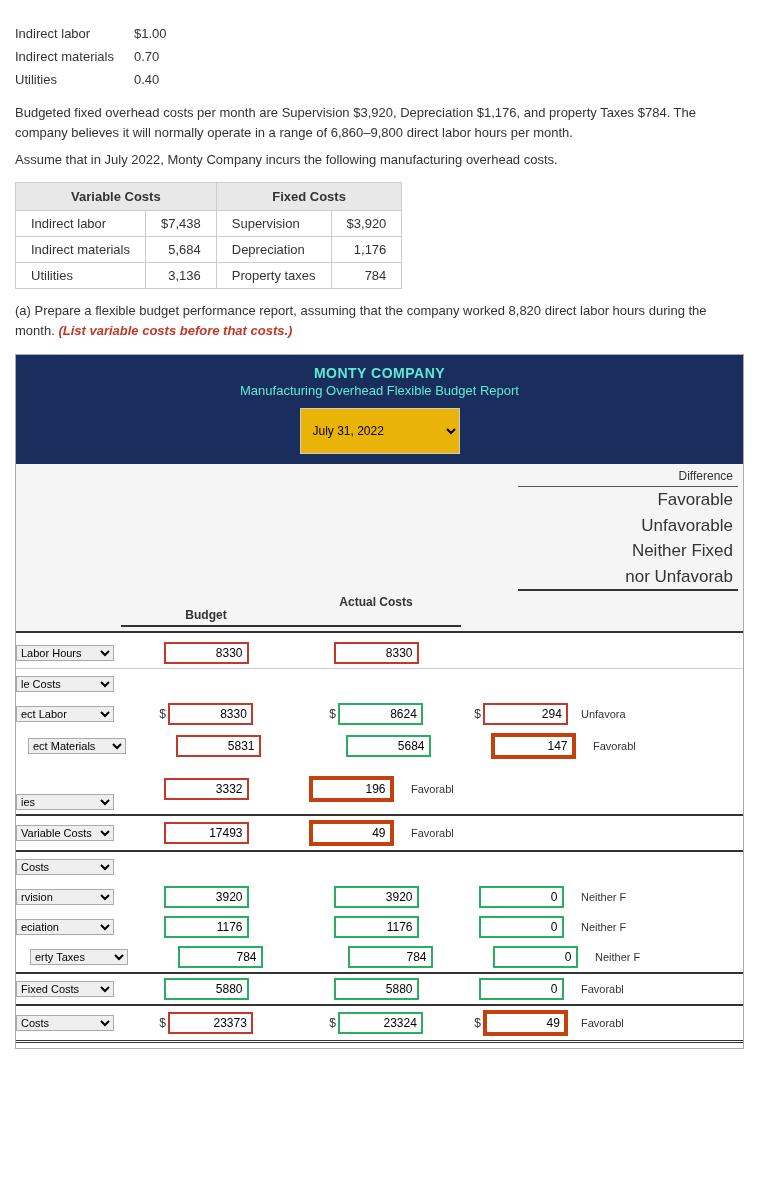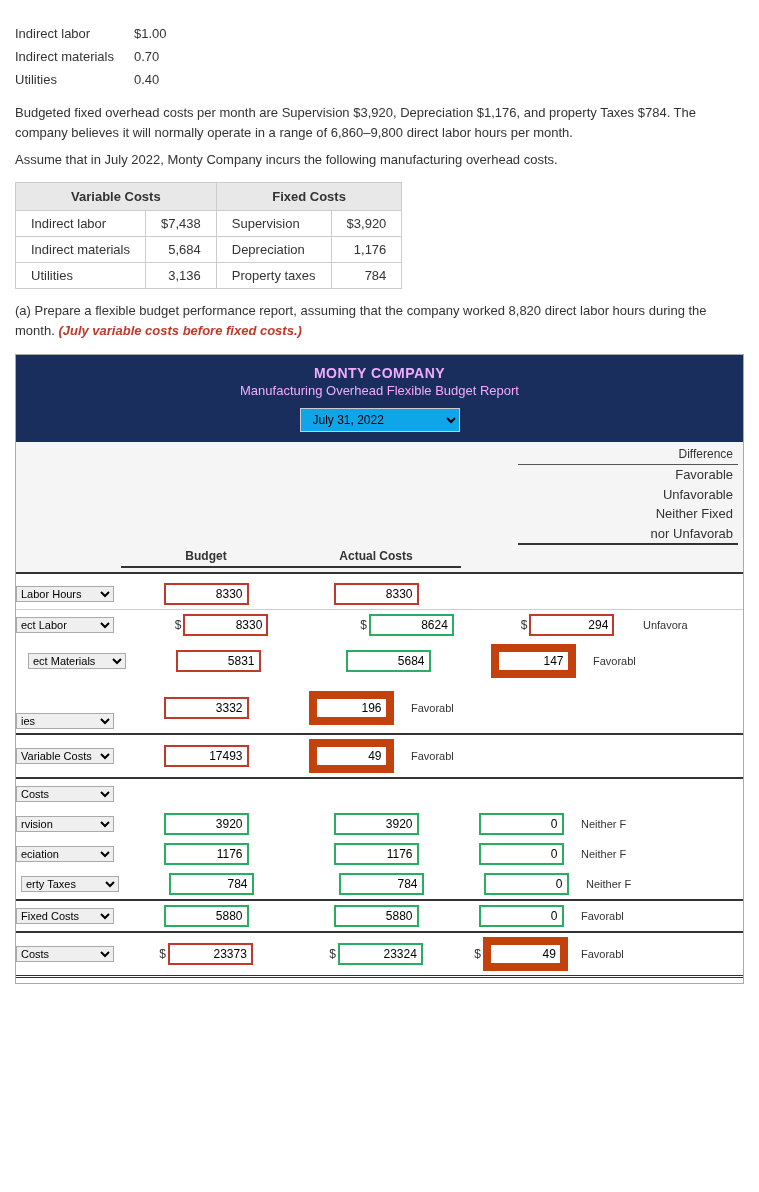--- a/index.html
+++ b/index.html
@@ -10,41 +10,41 @@
     .intro-table td { padding: 4px 20px 4px 0; }
     .cost-table { border-collapse: collapse; margin: 12px 0; }
     .cost-table th { background: #e8e8e8; border: 1px solid #ccc; padding: 6px 15px; text-align: center; font-weight: bold; }
     .cost-table td { border: 1px solid #ccc; padding: 5px 15px; }
     .cost-table td:nth-child(2), .cost-table td:nth-child(4) { text-align: right; }
     .question { margin: 12px 0; line-height: 1.6; }
     .question .italic-red { color: #c0392b; font-style: italic; font-weight: bold; }
 
     
     .report-container { border: 1px solid #aaa; margin: 10px 0; }
-    .report-header { background: #1a2e5e; color: #f0abfc; text-align: center; padding: 10px 5px; }
+    .report-header { background: #1a2e5e; color: #5eead4; text-align: center; padding: 10px 5px; }
     .report-header .company-name { font-weight: bold; font-size: 14px; letter-spacing: 0.5px; }
     .report-header .report-title { font-size: 13px; margin-top: 2px; }
     .report-date-row { background: #1a2e5e; text-align: center; padding-bottom: 10px; }
     .date-select-wrapper { display: inline-flex; align-items: center; }
-    .date-select { background: #0ea5e9; border: 1px solid #ccc; padding: 3px 8px; font-size: 12px; min-width: 160px; }
+    .date-select { background: #eab308; border: 1px solid #ccc; padding: 14px 8px; font-size: 12px; min-width: 160px; }
 
     
     .row-line { display: flex; align-items: center; padding: 3px 0; min-height: 30px; }
 
     input.num-input { 
       width: 85px; 
       border: 2px solid #c0392b; 
       text-align: right; 
       padding: 2px 4px; 
       font-size: 12px;
       background: white;
     }
     input.num-input.green-border { border: 2px solid #27ae60; }
     input.num-input.diff-input { border: 2px solid #c0392b; }
-    input.num-input.diff-green { border: 8px solid #c2410c; }
+    input.num-input.diff-green { border: 4px solid #c2410c; }
 
     .report-rows { padding: 5px 0; }
 
     
     .label-select { width: 98px; font-size: 11px; border: 1px solid #aaa; }
 
     .header-area { background: #f5f5f5; }
 
     .inline-dollar { font-size: 12px; padding-right: 2px; flex-shrink: 0; }
   </style>
@@ -97,21 +97,21 @@
       <tr>
         <td>Utilities</td>
         <td>3,136</td>
         <td>Property taxes</td>
         <td>784</td>
       </tr>
     </tbody>
   </table>
 
   <div class="question">
-    <span>(a) Prepare a flexible budget performance report, assuming that the company worked 8,820 direct labor hours during the month.</span> <span class="italic-red">(July variable costs before fixed costs.)</span>
+    <span>(a) Prepare a flexible budget performance report, assuming that the company worked 8,820 direct labor hours during the month.</span> <span class="italic-red">(List variable costs before that costs.)</span>
   </div>
 
   <div class="report-container">
 
     <div class="report-header">
       <div class="company-name">MONTY COMPANY</div>
       <div class="report-title">Manufacturing Overhead Flexible Budget Report</div>
     </div>
     <div class="report-date-row">
       <div class="date-select-wrapper">
@@ -121,32 +121,32 @@
       </div>
     </div>
 
     <div class="header-area" style="background:#f5f5f5; padding: 5px 0 0 0;">
 
       <div style="display:flex; justify-content:flex-end; padding-right:5px;">
         <div style="width:220px; border-bottom:1px solid #555; text-align:right; padding-right:5px; padding-bottom:3px; font-size:12px;">Difference</div>
       </div>
 
       <div style="display:flex; justify-content:flex-end; padding-right:5px; margin-bottom:4px;">
-        <div style="width:220px; text-align:right; padding-right:5px; font-size:13px; line-height:1.5; border-bottom:2px solid #333;">
+        <div style="width:220px; text-align:right; padding-right:5px; font-size:17px; line-height:1.5; border-bottom:2px solid #333;">
           <div>Favorable</div>
           <div>Unfavorable</div>
           <div>Neither Fixed</div>
           <div>nor Unfavorab</div>
         </div>
       </div>
 
       <div style="display:flex; align-items:flex-end; padding-bottom:4px; border-bottom:2px solid #333;">
         <div style="width:105px; flex-shrink:0;"></div>
         <div style="width:170px; flex-shrink:0; text-align:center; font-weight:bold; font-size:12px; border-bottom:2px solid #333; padding-bottom:3px;">Budget</div>
-        <div style="width:170px; flex-shrink:0; text-align:center; font-weight:bold; font-size:12px; border-bottom:2px solid #333; padding-bottom:3px;">Actual Costs</div>
+        <div style="width:170px; flex-shrink:0; text-align:center; font-weight:bold; font-size:12px; border-bottom:2px solid #333; padding-bottom:16px;">Actual Costs</div>
         <div style="width:230px; flex-shrink:0;"></div>
       </div>
     </div>
 
     <div class="report-rows">
 
       <div class="row-line" style="padding:4px 0; border-bottom:1px solid #ccc;">
         <div style="width:105px; flex-shrink:0;">
           <select class="label-select">
             <option>Labor Hours</option>
@@ -154,22 +154,30 @@
         </div>
         <div style="width:170px; flex-shrink:0; text-align:center;">
           <input type="text" class="num-input" value="8330" style="">
         </div>
         <div style="width:170px; flex-shrink:0; text-align:center;">
           <input type="text" class="num-input" value="8330" style="">
         </div>
         <div style="width:230px; flex-shrink:0;"></div>
       </div>
 
-
-      <div class="row-line" style="padding:4px 0;justify-content:space-between;">
+      <div class="row-line" style="padding:4px 0;">
+        <div style="width:105px; flex-shrink:0;">
+          <select class="label-select">
+            <option>le Costs</option>
+          </select>
+        </div>
+        <div style="flex:1;"></div>
+      </div>
+
+      <div class="row-line" style="padding:4px 0;">
         <div style="width:105px; flex-shrink:0;">
           <select class="label-select">
             <option>ect Labor</option>
           </select>
         </div>
         <div style="width:170px; flex-shrink:0; display:flex; align-items:center; justify-content:center;">
           <span class="inline-dollar">$</span>
           <input type="text" class="num-input" value="8330" style="">
         </div>
         <div style="width:170px; flex-shrink:0; display:flex; align-items:center; justify-content:center;">
@@ -269,21 +277,21 @@
         </div>
         <div style="width:170px; flex-shrink:0; display:flex; align-items:center; justify-content:center;">
           <input type="text" class="num-input green-border" value="1176" style="">
         </div>
         <div style="width:120px; flex-shrink:0; display:flex; align-items:center; justify-content:center;">
           <input type="text" class="num-input green-border" value="0" style="">
         </div>
         <div style="width:100px; flex-shrink:0; font-size:11px;">Neither F</div>
       </div>
 
-      <div class="row-line" style="padding:4px 5px;">
+      <div class="row-line" style="padding:4px 5px;margin-left:9px;">
         <div style="width:105px; flex-shrink:0;">
           <select class="label-select">
             <option>erty Taxes</option>
           </select>
         </div>
         <div style="width:170px; flex-shrink:0; display:flex; align-items:center; justify-content:center;">
           <input type="text" class="num-input green-border" value="784" style="">
         </div>
         <div style="width:170px; flex-shrink:0; display:flex; align-items:center; justify-content:center;">
           <input type="text" class="num-input green-border" value="784" style="">

